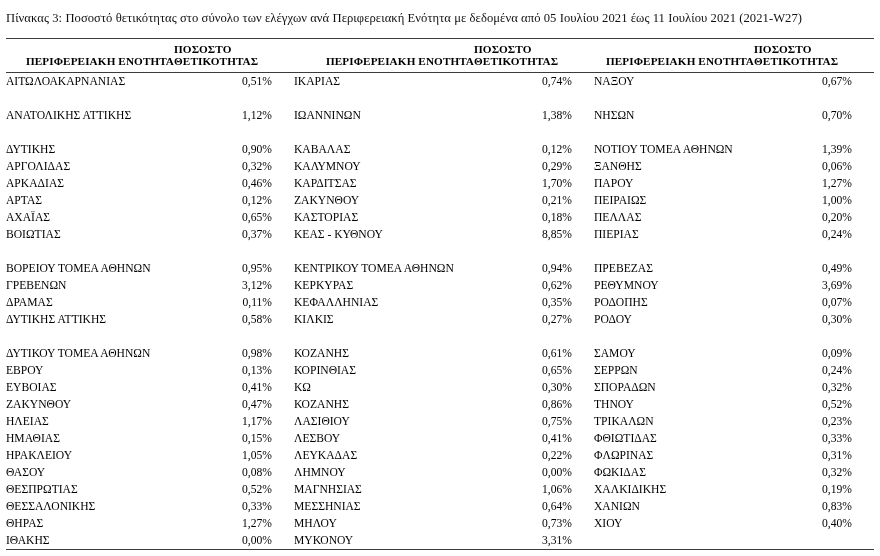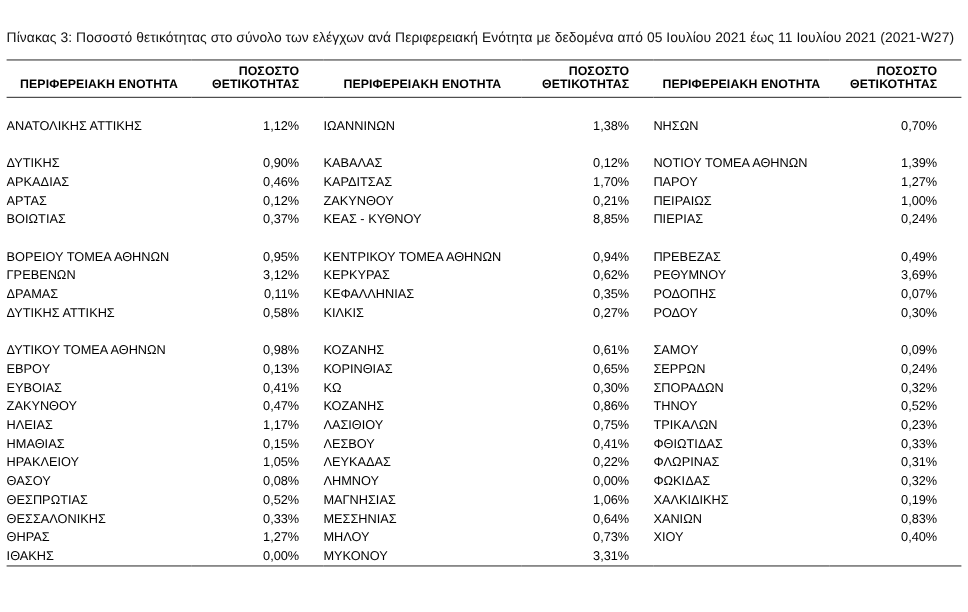--- a/index.html
+++ b/index.html
@@ -12,21 +12,22 @@
     height: 556px;
     font-family: "Liberation Sans", "DejaVu Sans", sans-serif;
     color: #000000;
     overflow: hidden;
   }
   .page {
     position: relative;
     width: 880px;
     height: 472px;
     box-sizing: border-box;
-    padding: 16px 6px;
+    padding: 0 6px;
+    font-family: Liberation Serif, serif;
   }
 
   
   .caption {
     font-size: 12.6px;
     line-height: 20px;
     color: #111111;
     padding-top: 8px;
     letter-spacing: 0.005em;
     text-align: justify;
@@ -69,22 +70,22 @@
     height: 9px;
     line-height: 9px;
   }
   tbody tr:last-child td {
     border-bottom: 1.6px solid #3b3b3b;
   }
 
   .col-name { text-align: left; }
   .col-val  { text-align: right; padding-right: 22px !important; }
 
-  th.col-name { text-align: center; }
-  th.col-val  { text-align: right; padding-right: 22px !important; margin-top: 23px; }
+  th.col-name { text-align: right; }
+  th.col-val  { text-align: left; padding-right: 22px !important; margin-top: 23px; }
 
   
   col.w-name1 { width: 168px; }
   col.w-val1  { width: 120px; }
   col.w-name2 { width: 180px; }
   col.w-val2  { width: 120px; }
   col.w-name3 { width: 160px; }
   col.w-val3  { width: 120px; }
 </style>
 </head>
@@ -111,20 +112,28 @@
         <tr>
           <th class="col-name">ΠΕΡΙΦΕΡΕΙΑΚΗ ΕΝΟΤΗΤΑ</th>
           <th class="col-val">ΠΟΣΟΣΤΟ ΘΕΤΙΚΟΤΗΤΑΣ</th>
           <th class="col-name">ΠΕΡΙΦΕΡΕΙΑΚΗ ΕΝΟΤΗΤΑ</th>
           <th class="col-val">ΠΟΣΟΣΤΟ ΘΕΤΙΚΟΤΗΤΑΣ</th>
           <th class="col-name">ΠΕΡΙΦΕΡΕΙΑΚΗ ΕΝΟΤΗΤΑ</th>
           <th class="col-val">ΠΟΣΟΣΤΟ ΘΕΤΙΚΟΤΗΤΑΣ</th>
         </tr>
       </thead>
       <tbody id="table-body">
+          <tr>
+            <td class="col-name">ΑΙΤΩΛΟΑΚΑΡΝΑΝΙΑΣ</td>
+            <td class="col-val">0,51%</td>
+            <td class="col-name">ΙΚΑΡΙΑΣ</td>
+            <td class="col-val">0,74%</td>
+            <td class="col-name">ΝΑΞΟΥ</td>
+            <td class="col-val">0,67%</td>
+          </tr>
           <tr class="spacer-row">
             <td class="col-name"></td>
             <td class="col-val"></td>
             <td class="col-name"></td>
             <td class="col-val"></td>
             <td class="col-name"></td>
             <td class="col-val"></td>
           </tr>
           <tr>
             <td class="col-name">ΑΝΑΤΟΛΙΚΗΣ ΑΤΤΙΚΗΣ</td>
@@ -144,36 +153,52 @@
           </tr>
           <tr>
             <td class="col-name">ΔΥΤΙΚΗΣ</td>
             <td class="col-val">0,90%</td>
             <td class="col-name">ΚΑΒΑΛΑΣ</td>
             <td class="col-val">0,12%</td>
             <td class="col-name">ΝΟΤΙΟΥ ΤΟΜΕΑ ΑΘΗΝΩΝ</td>
             <td class="col-val">1,39%</td>
           </tr>
           <tr>
+            <td class="col-name">ΑΡΓΟΛΙΔΑΣ</td>
+            <td class="col-val">0,32%</td>
+            <td class="col-name">ΚΑΛΥΜΝΟΥ</td>
+            <td class="col-val">0,29%</td>
+            <td class="col-name">ΞΑΝΘΗΣ</td>
+            <td class="col-val">0,06%</td>
+          </tr>
+          <tr>
             <td class="col-name">ΑΡΚΑΔΙΑΣ</td>
             <td class="col-val">0,46%</td>
             <td class="col-name">ΚΑΡΔΙΤΣΑΣ</td>
             <td class="col-val">1,70%</td>
             <td class="col-name">ΠΑΡΟΥ</td>
             <td class="col-val">1,27%</td>
           </tr>
           <tr>
             <td class="col-name">ΑΡΤΑΣ</td>
             <td class="col-val">0,12%</td>
             <td class="col-name">ΖΑΚΥΝΘΟΥ</td>
             <td class="col-val">0,21%</td>
             <td class="col-name">ΠΕΙΡΑΙΩΣ</td>
             <td class="col-val">1,00%</td>
           </tr>
           <tr>
+            <td class="col-name">ΑΧΑΪΑΣ</td>
+            <td class="col-val">0,65%</td>
+            <td class="col-name">ΚΑΣΤΟΡΙΑΣ</td>
+            <td class="col-val">0,18%</td>
+            <td class="col-name">ΠΕΛΛΑΣ</td>
+            <td class="col-val">0,20%</td>
+          </tr>
+          <tr>
             <td class="col-name">ΒΟΙΩΤΙΑΣ</td>
             <td class="col-val">0,37%</td>
             <td class="col-name">ΚΕΑΣ - ΚΥΘΝΟΥ</td>
             <td class="col-val">8,85%</td>
             <td class="col-name">ΠΙΕΡΙΑΣ</td>
             <td class="col-val">0,24%</td>
           </tr>
           <tr class="spacer-row">
             <td class="col-name"></td>
             <td class="col-val"></td>

